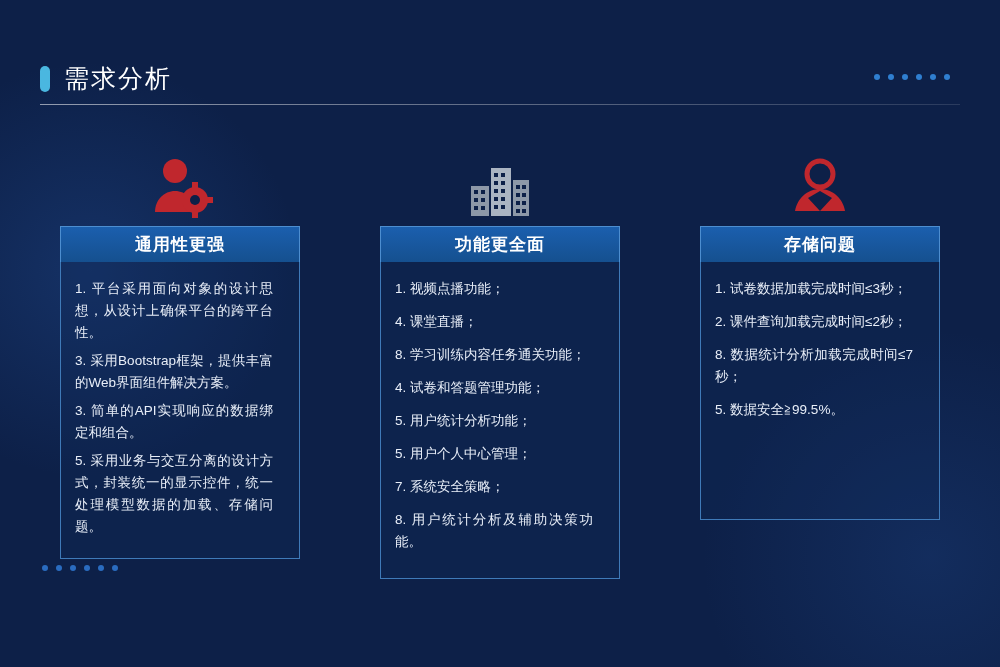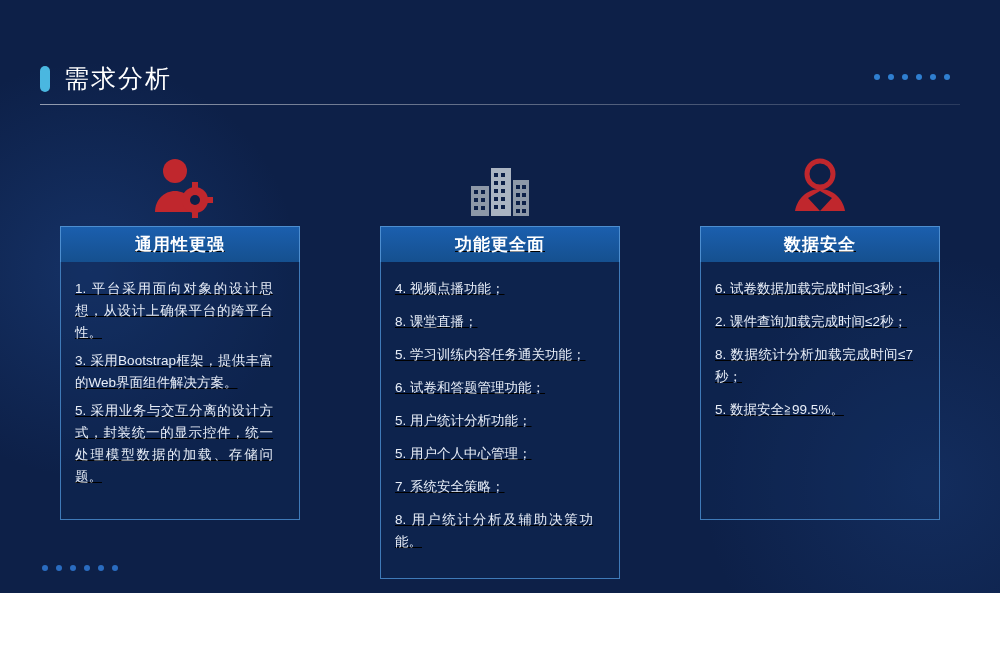--- a/index.html
+++ b/index.html
@@ -9,21 +9,21 @@
   }
   body {
     width: 1000px;
     height: 667px;
     overflow: hidden;
     font-family: "Liberation Sans", sans-serif;
   }
   .slide {
     position: relative;
     width: 1000px;
-    height: 593px;
+    height: 667px;
     background: #0d2048;
     overflow: hidden;
   }
   .slide-bg-glow {
     position: absolute;
     left: -120px;
     top: 60px;
     width: 420px;
     height: 420px;
     border-radius: 50%;
@@ -104,21 +104,20 @@
     position: absolute;
     left: 60px;
     top: 148px;
     width: 880px;
     display: flex;
     justify-content: space-between;
   }
   .col {
     width: 240px;
     position: relative;
-    text-decoration: underline;
   }
   .icon-wrap {
     height: 70px;
     display: flex;
     align-items: flex-end;
     justify-content: center;
     margin-bottom: 8px;
   }
   .card-title {
     height: 36px;
@@ -191,20 +190,21 @@
             <rect x="45" y="55" width="6" height="7"></rect>
             <rect x="30" y="41" width="7" height="6"></rect>
             <rect x="59" y="41" width="7" height="6"></rect>
           </g>
         </svg>
       </div>
       <div class="card-title">通用性更强</div>
       <div class="card-body">
         <p>1. 平台采用面向对象的设计思想，从设计上确保平台的跨平台性。</p>
         <p>3. 采用Bootstrap框架，提供丰富的Web界面组件解决方案。</p>
+        <p>3. 简单的API实现响应的数据绑定和组合。</p>
         <p>5. 采用业务与交互分离的设计方式，封装统一的显示控件，统一处理模型数据的加载、存储问题。</p>
       </div>
     </div>
 
     <div class="col col-2">
       <div class="icon-wrap">
         <svg class="icon-svg" width="66" height="58" viewBox="0 0 66 58" aria-hidden="true">
           <rect x="4" y="26" width="18" height="30" fill="#8d98a8"></rect>
           <rect x="24" y="8" width="20" height="48" fill="#aab4c2"></rect>
           <rect x="46" y="20" width="16" height="36" fill="#8d98a8"></rect>
@@ -231,42 +231,42 @@
               <rect x="55" y="33" width="4" height="4"></rect>
             <rect x="49" y="41" width="4" height="4"></rect>
               <rect x="55" y="41" width="4" height="4"></rect>
             <rect x="49" y="49" width="4" height="4"></rect>
               <rect x="55" y="49" width="4" height="4"></rect>
           </g>
         </svg>
       </div>
       <div class="card-title">功能更全面</div>
       <div class="card-body">
-        <p>4. 视频点播功能；</p>
-        <p>8. 课堂直播；</p>
-        <p>5. 学习训练内容任务通关功能；</p>
-        <p>6. 试卷和答题管理功能；</p>
+        <p>1. 视频点播功能；</p>
+        <p>4. 课堂直播；</p>
+        <p>8. 学习训练内容任务通关功能；</p>
+        <p>4. 试卷和答题管理功能；</p>
         <p>5. 用户统计分析功能；</p>
         <p>5. 用户个人中心管理；</p>
         <p>7. 系统安全策略；</p>
         <p>8. 用户统计分析及辅助决策功能。</p>
       </div>
     </div>
 
     <div class="col col-3">
       <div class="icon-wrap">
         <svg class="icon-svg" width="64" height="60" viewBox="0 0 64 60" aria-hidden="true">
           <circle cx="32" cy="16" r="13" fill="none" stroke="#c0272d" stroke-width="5"></circle>
           <path d="M32 31c-13 0-23 10-25 22h50c-2-12-12-22-25-22z" fill="#c0272d"></path>
           <path d="M32 33l12 7-12 13-12-13z" fill="#0d2048"></path>
         </svg>
       </div>
-      <div class="card-title">数据安全</div>
+      <div class="card-title">存储问题</div>
       <div class="card-body">
-        <p>6. 试卷数据加载完成时间≤3秒；</p>
+        <p>1. 试卷数据加载完成时间≤3秒；</p>
         <p>2. 课件查询加载完成时间≤2秒；</p>
         <p>8. 数据统计分析加载完成时间≤7秒；</p>
         <p>5. 数据安全≧99.5%。</p>
       </div>
     </div>
 
   </div>
 
   <div class="dots-row dots-bottom">
     <span></span>

